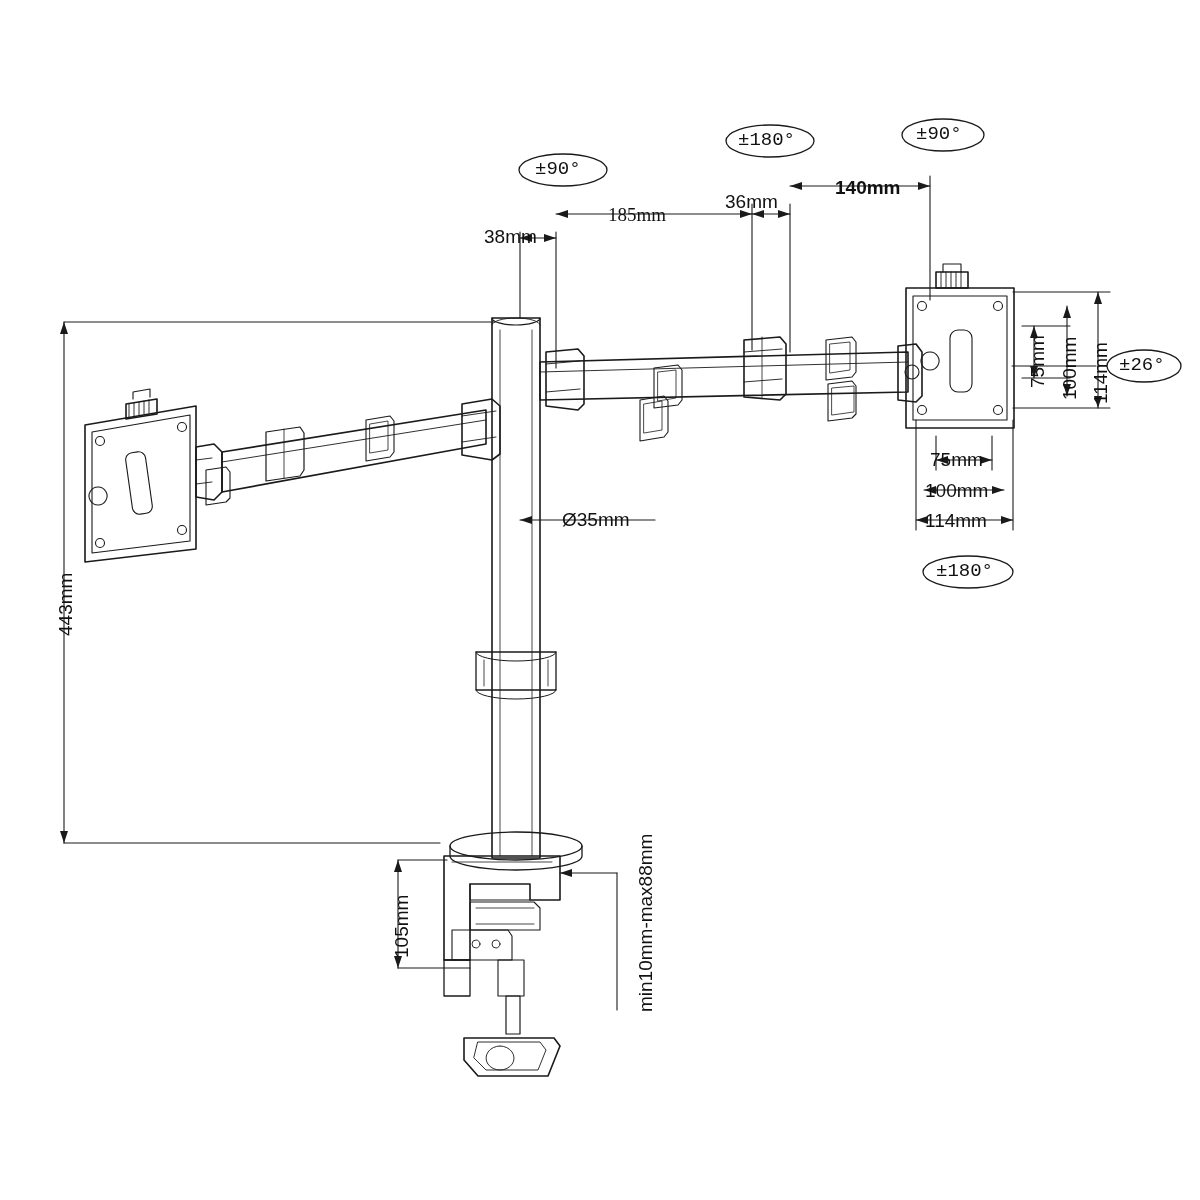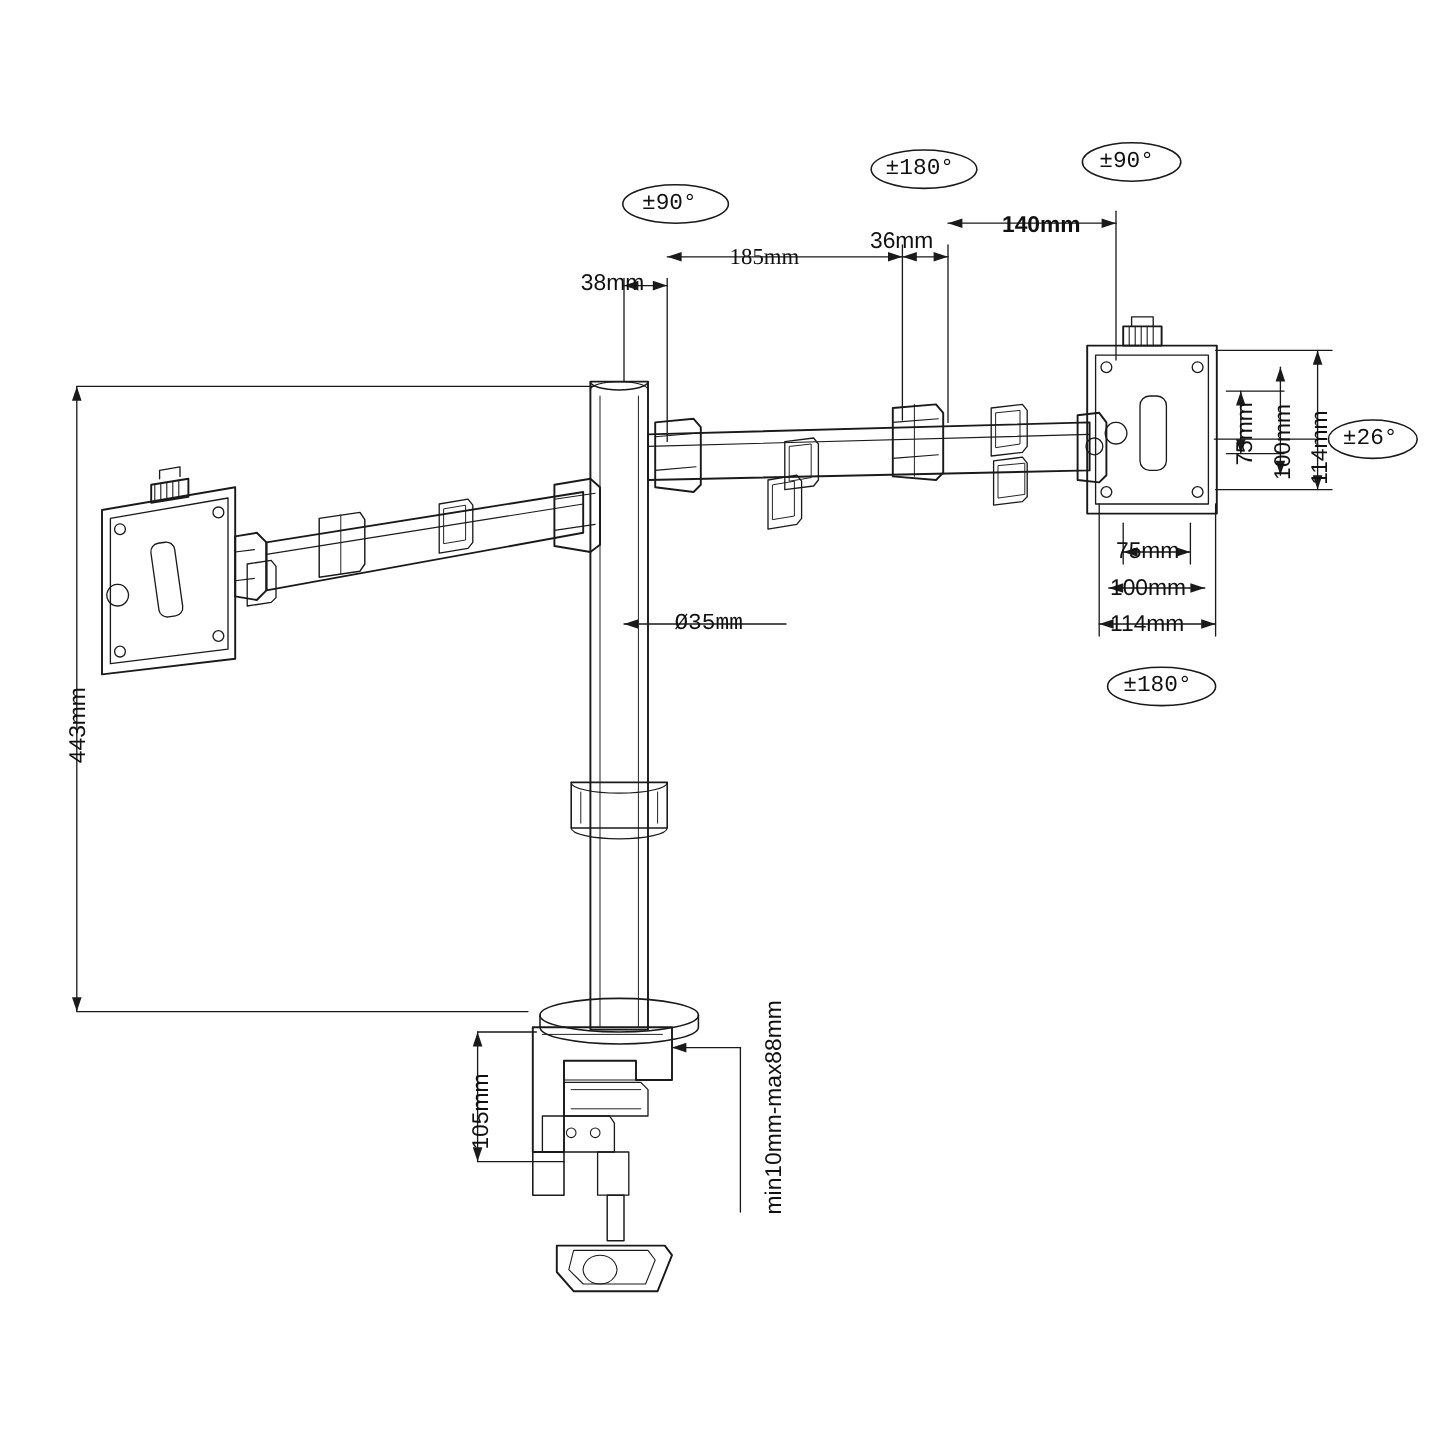--- a/index.html
+++ b/index.html
@@ -242,21 +242,21 @@
         <path d="M500 1046 a14 12 0 1 0 0.1 0" stroke-width="0.9"></path>
       </g>
 
     </g>
   </svg>
 
   <div class="lbl vert" style="left:56px; top:636px;">443mm</div>
 
   <div class="lbl vert" style="left:392px; top:958px;">105mm</div>
 
-  <div class="lbl" style="left:562px; top:510px;font-family:Liberation Mono, monospace;">Ø35mm</div>
+  <div class="lbl" style="left:562px; top:510px;">Ø35mm</div>
 
   <div class="lbl vert" style="left:636px; top:1012px;">min10mm-max88mm</div>
 
   <div class="lbl" style="left:484px; top:227px;">38mm</div>
   <div class="lbl" style="left:608px; top:205px;font-family:Liberation Serif, serif;">185mm</div>
   <div class="lbl" style="left:709px; top:192px;margin-left:16px;">36mm</div>
   <div class="lbl" style="left:835px; top:178px;font-weight:bold;">140mm</div>
 
   <div class="lbl vert" style="left:1028px; top:388px;">75mm</div>
   <div class="lbl vert" style="left:1060px; top:400px;">100mm</div>

